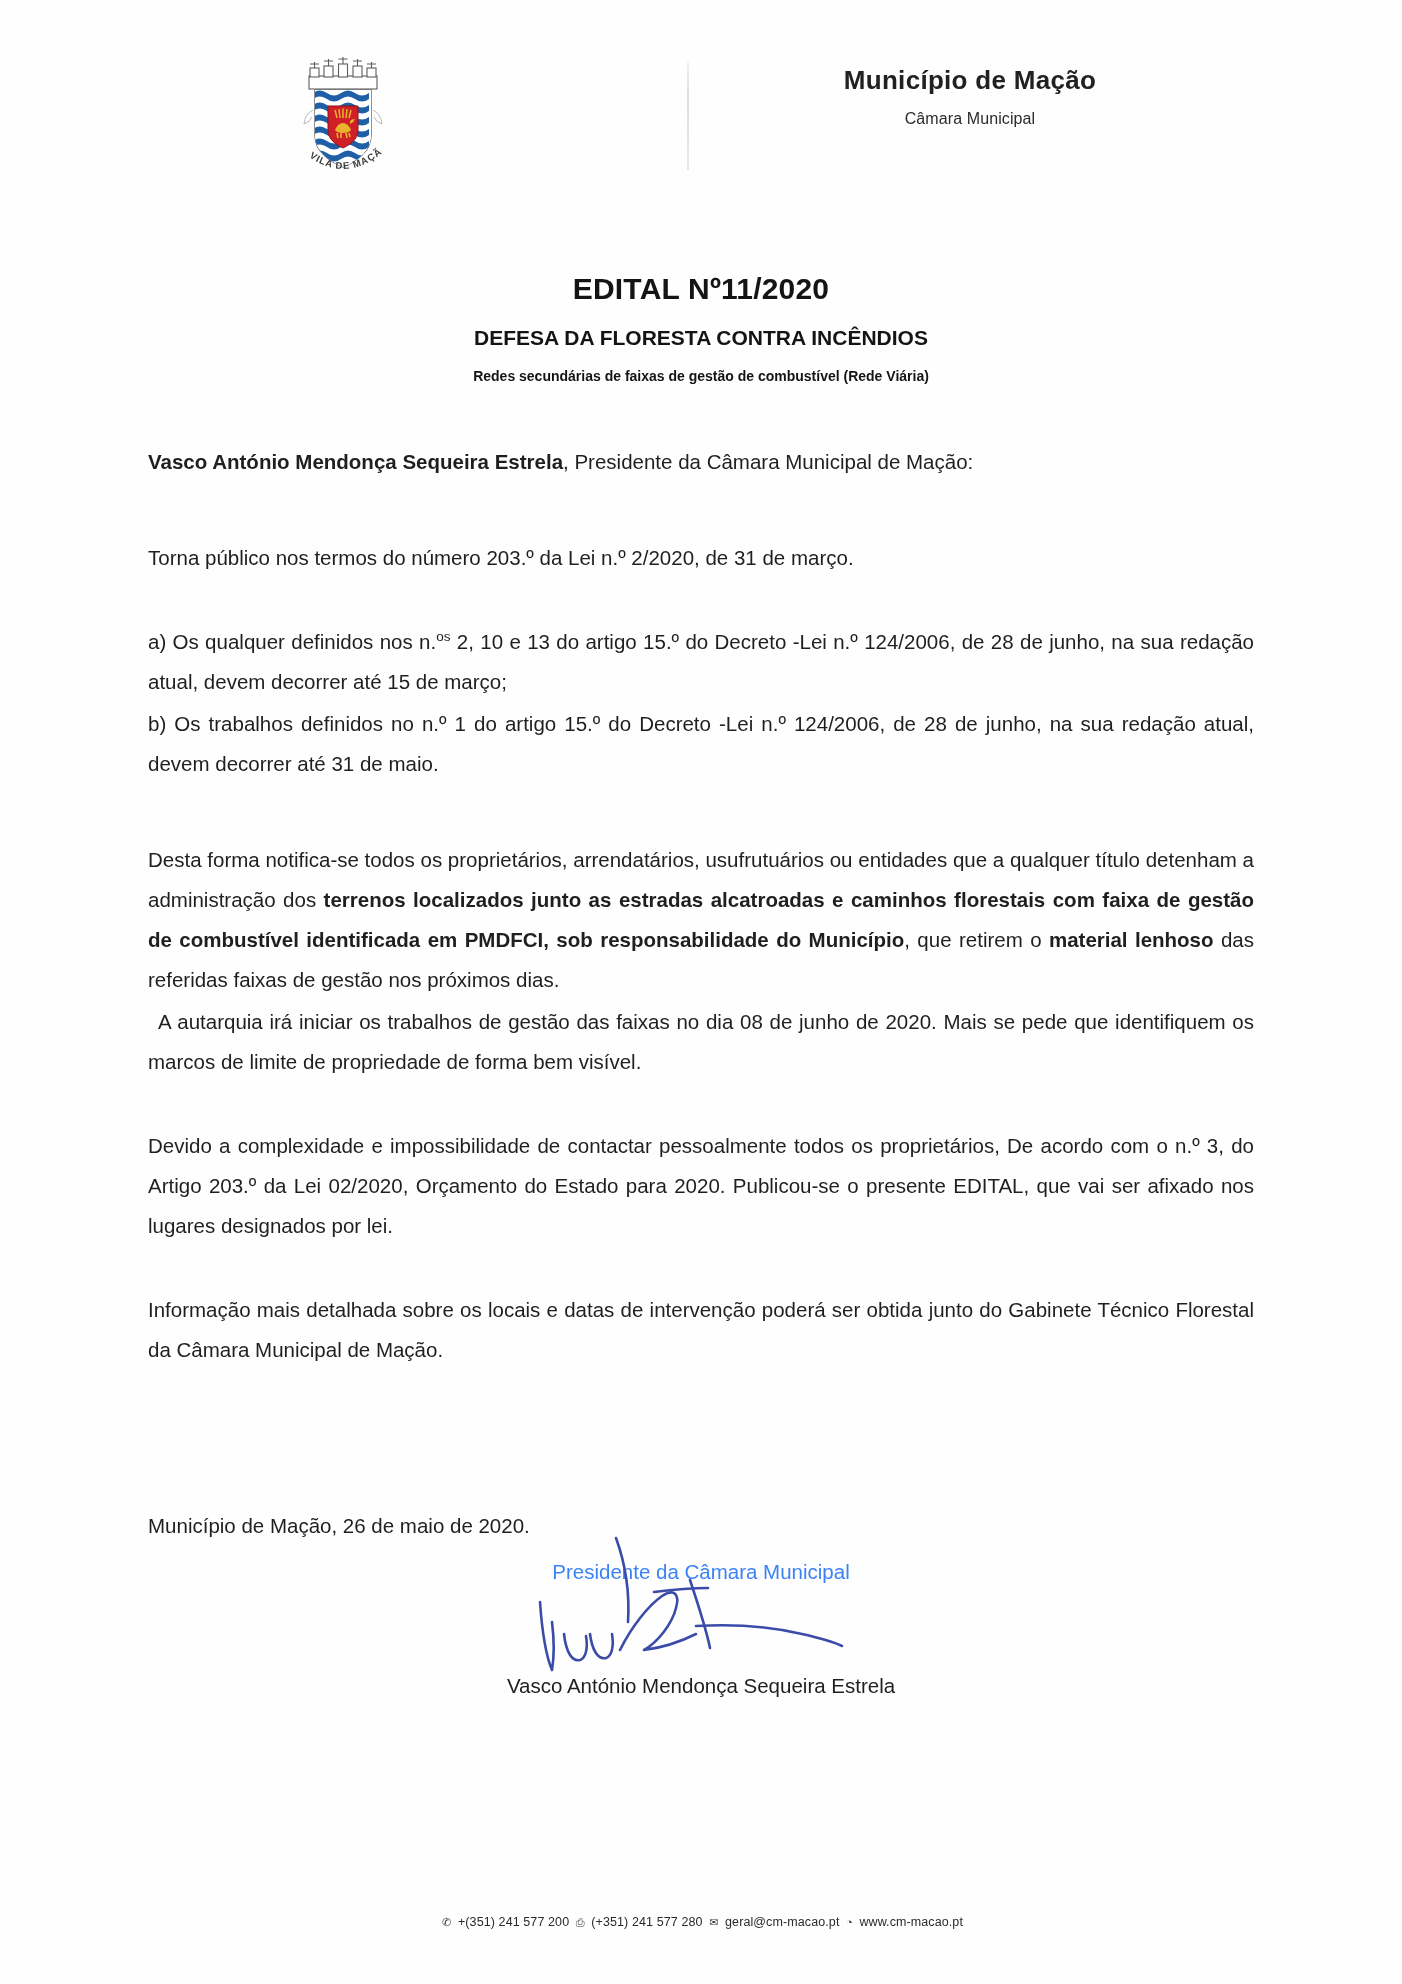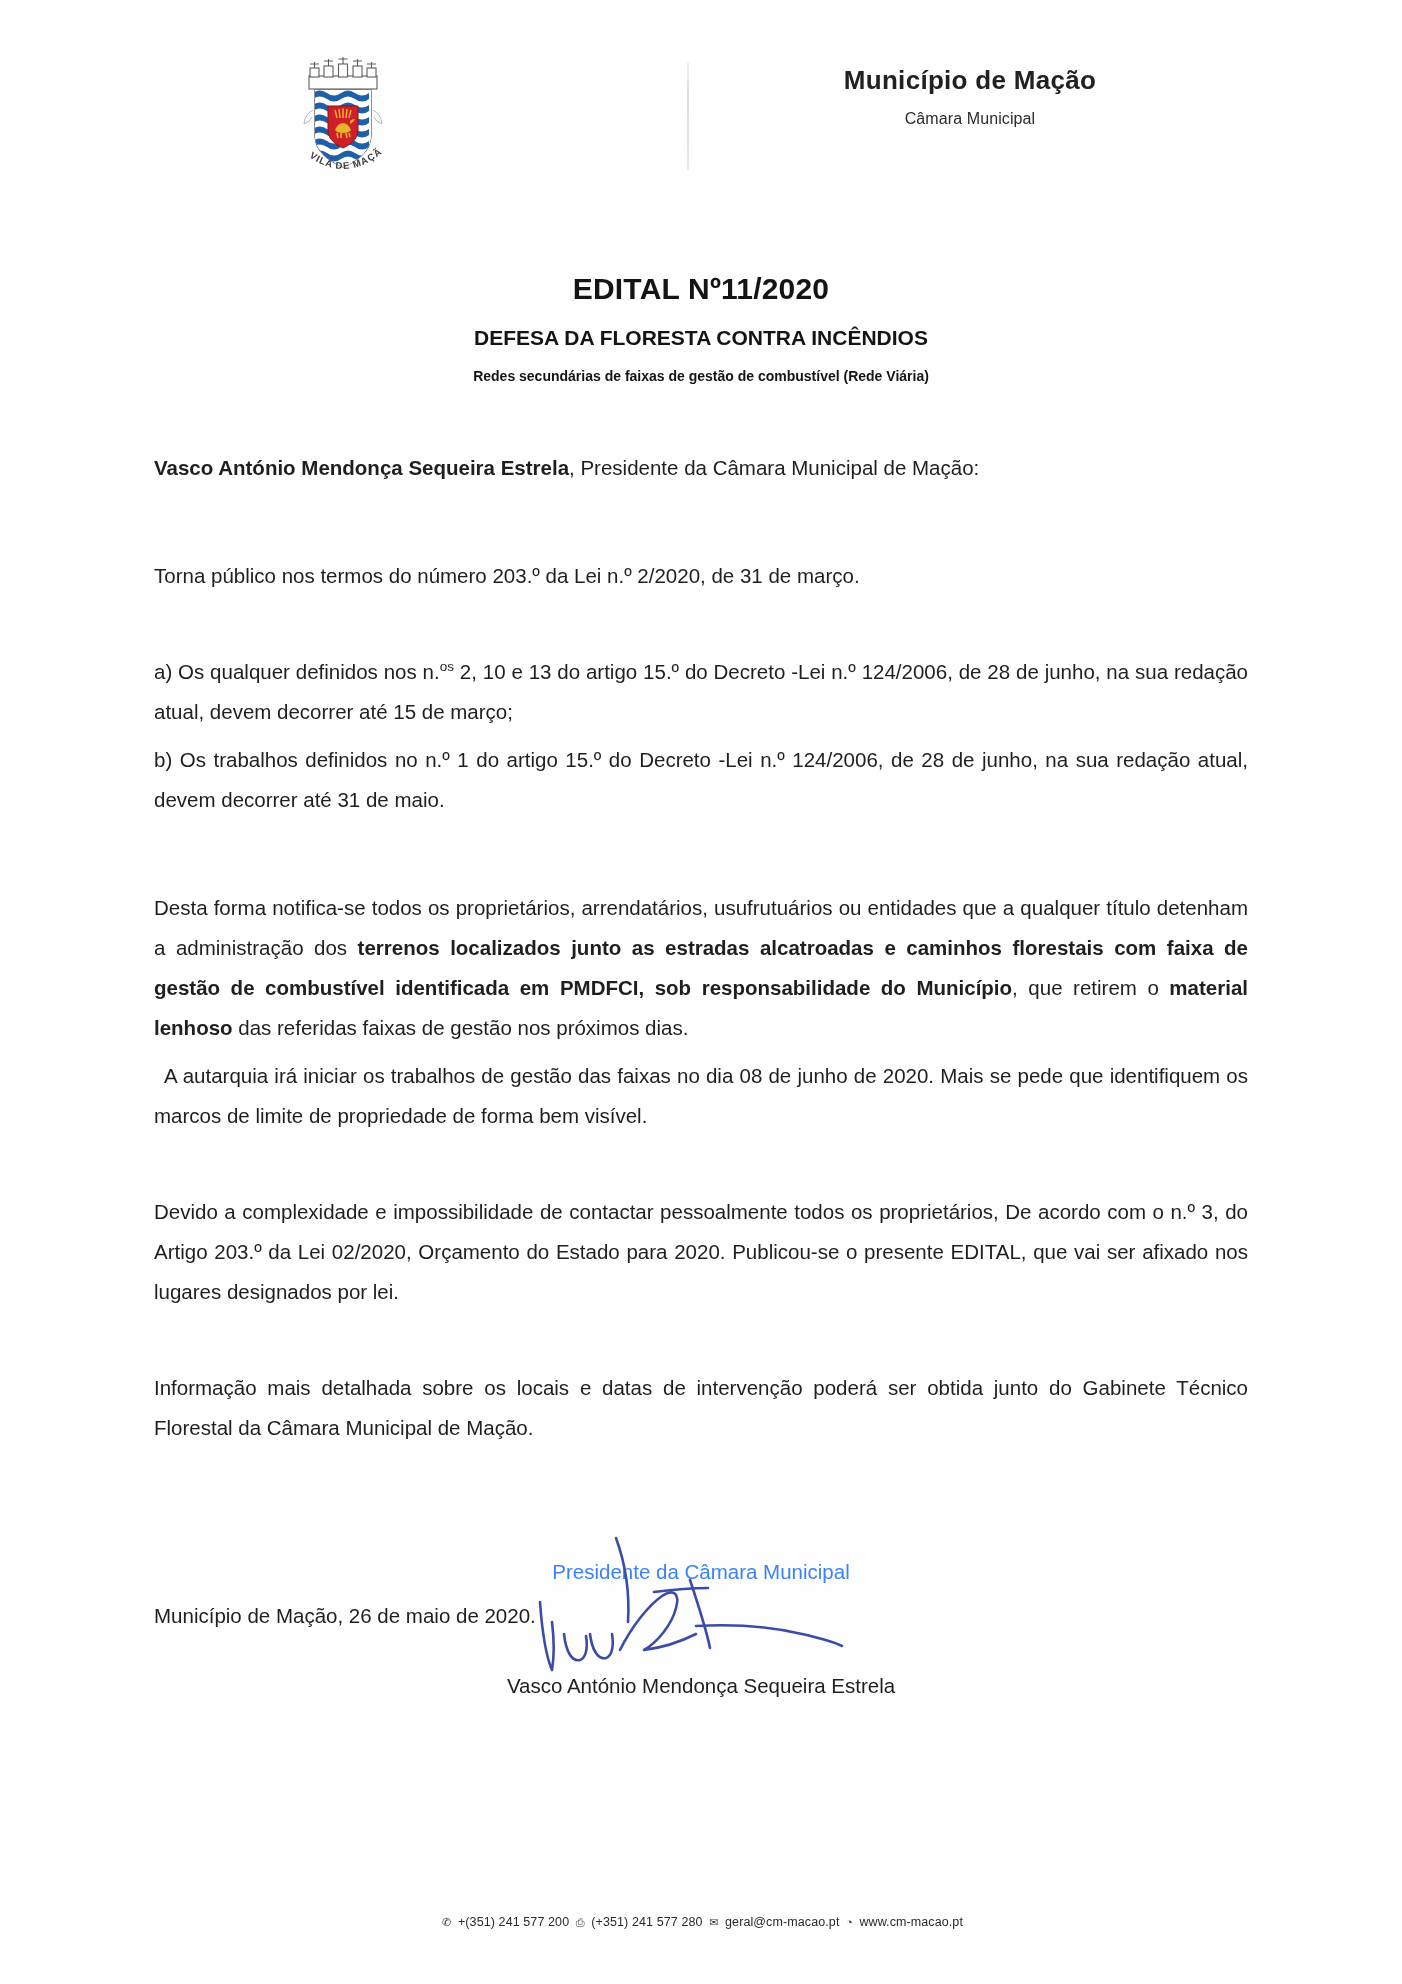--- a/index.html
+++ b/index.html
@@ -109,21 +109,21 @@
     position: absolute;
     left: 146px;
     top: 440px;
     width: 1110px;
   }
   .para {
     font-size: 20.5px;
     line-height: 40px;
     text-align: justify;
     color: #1f1f1f;
-    margin: 8px;
+    margin: 2px;
   }
   .para b { font-weight: bold; }
   .sup {
     font-size: 0.66em;
     vertical-align: super;
     line-height: 0;
   }
   .gap-md { height: 40px; }
   .gap-lg { height: 52px; }
   .gap-xl { height: 66px; }

